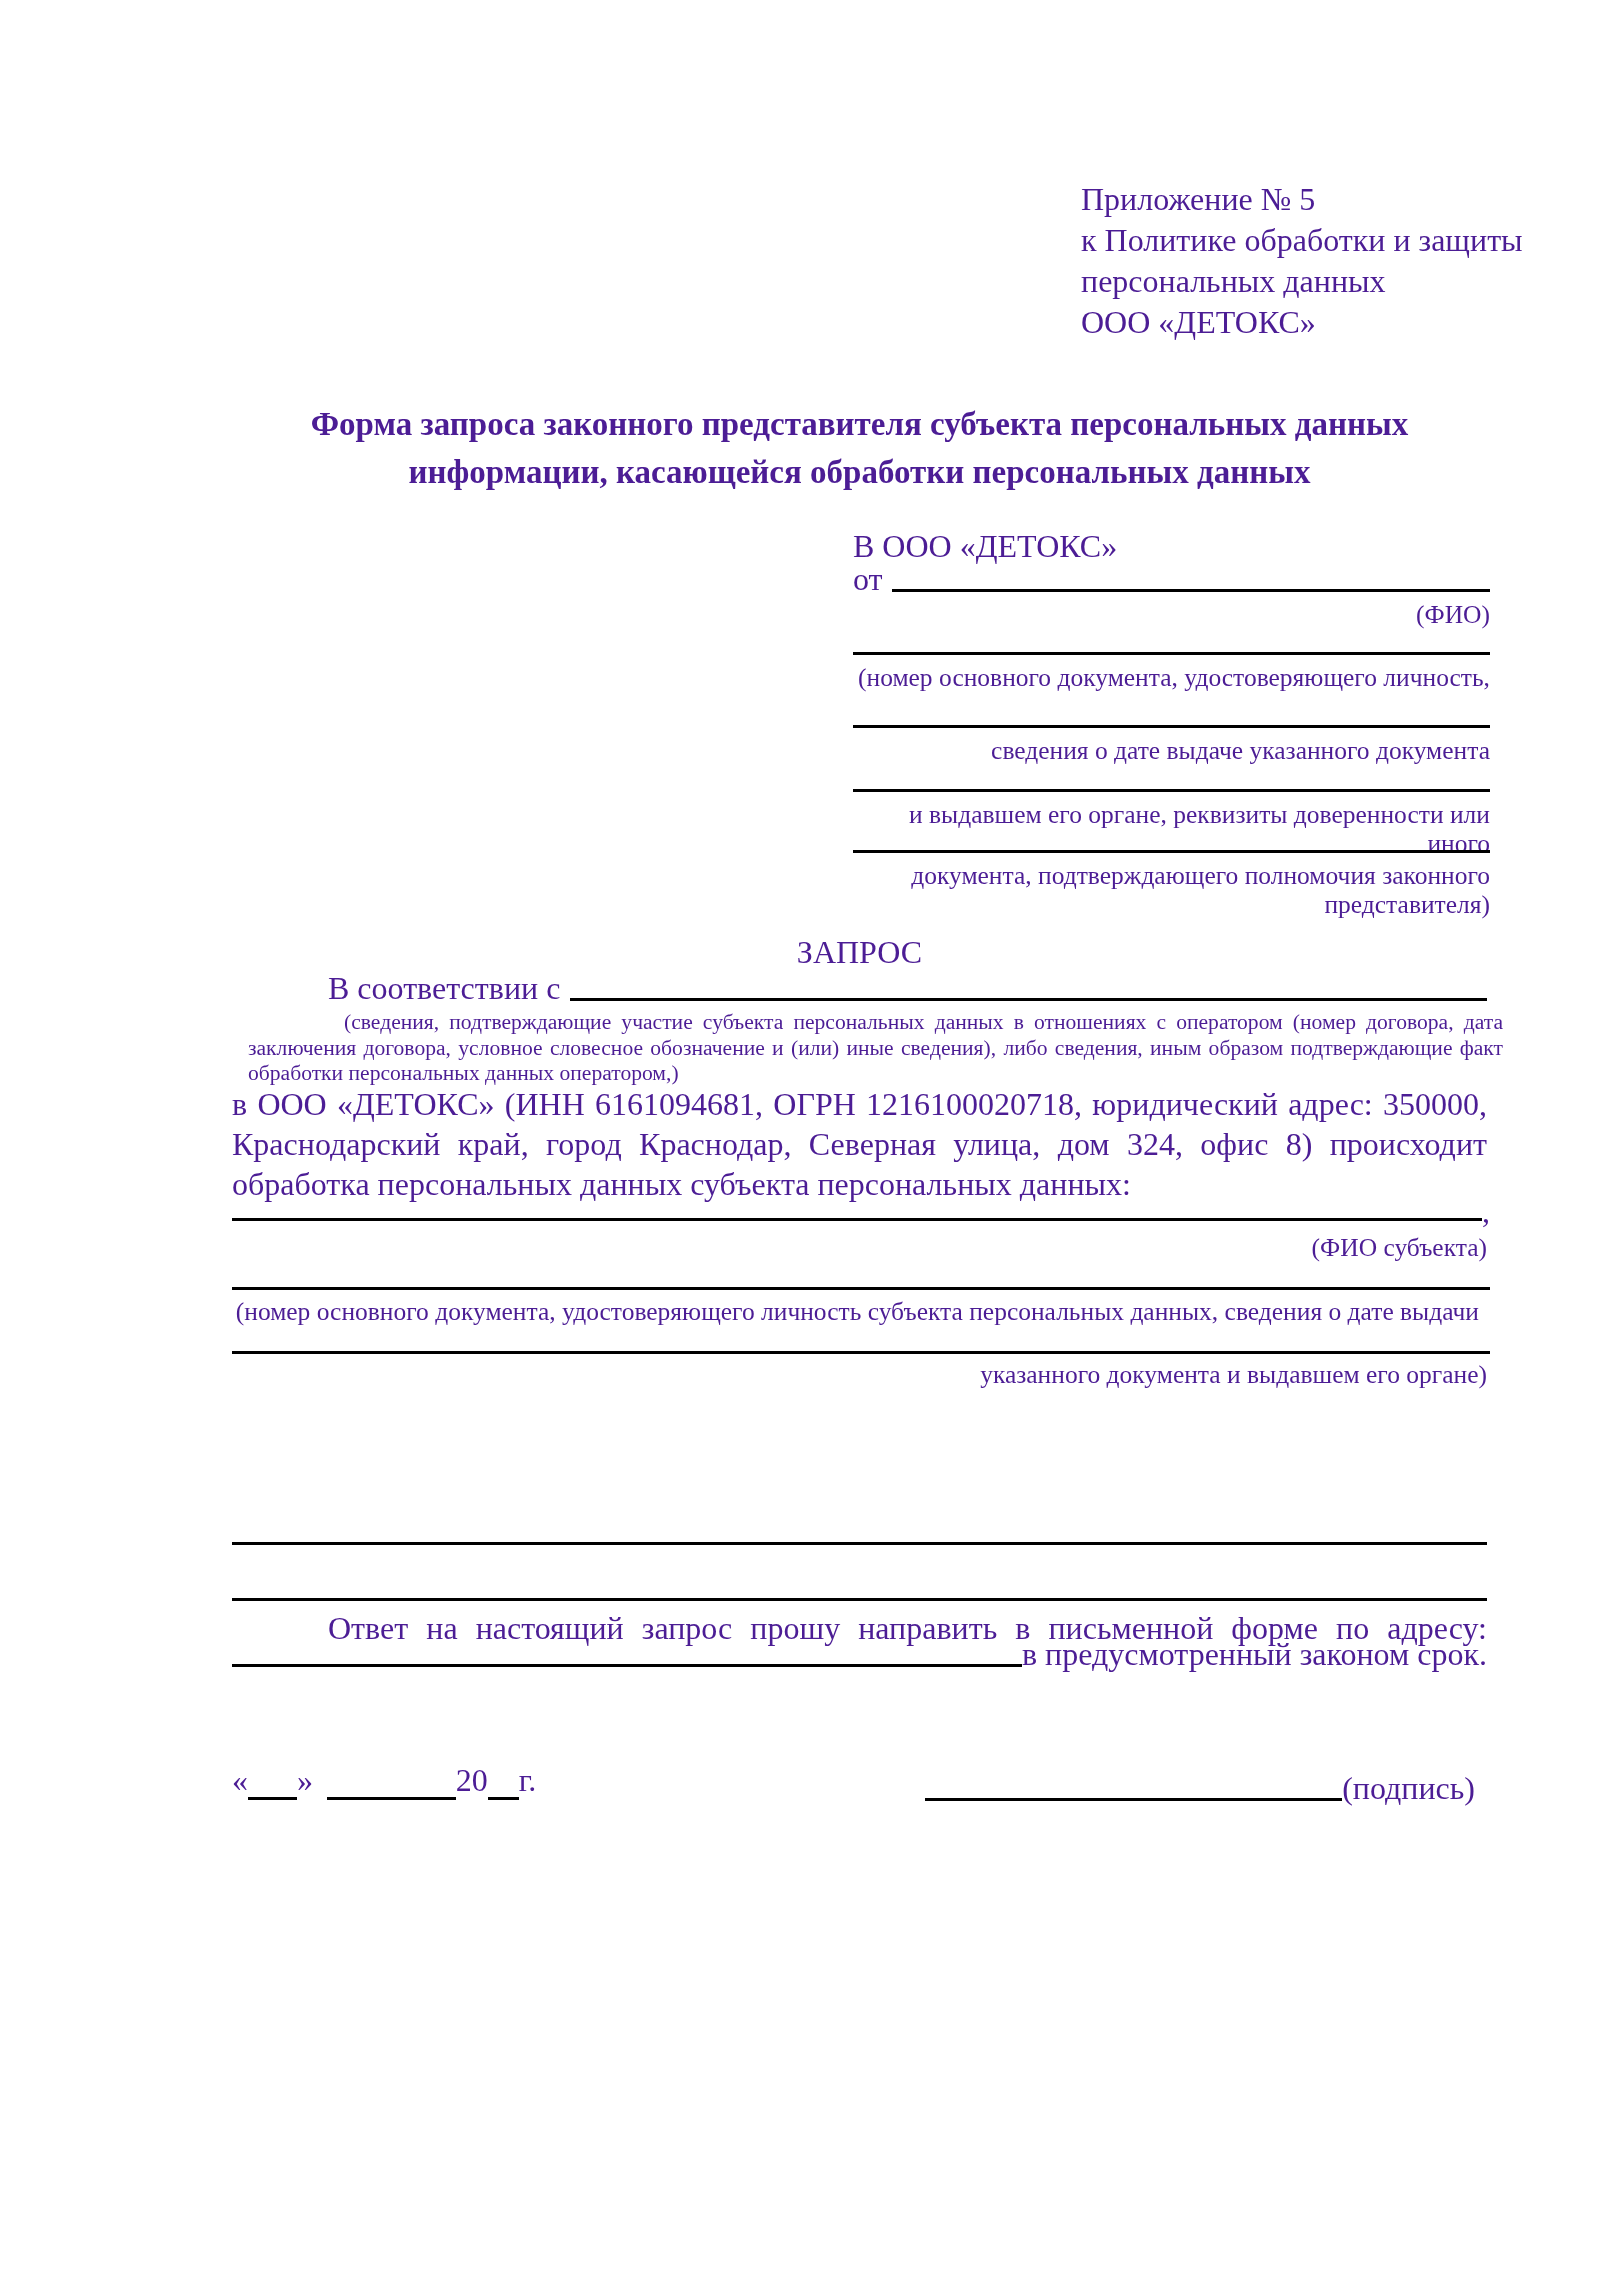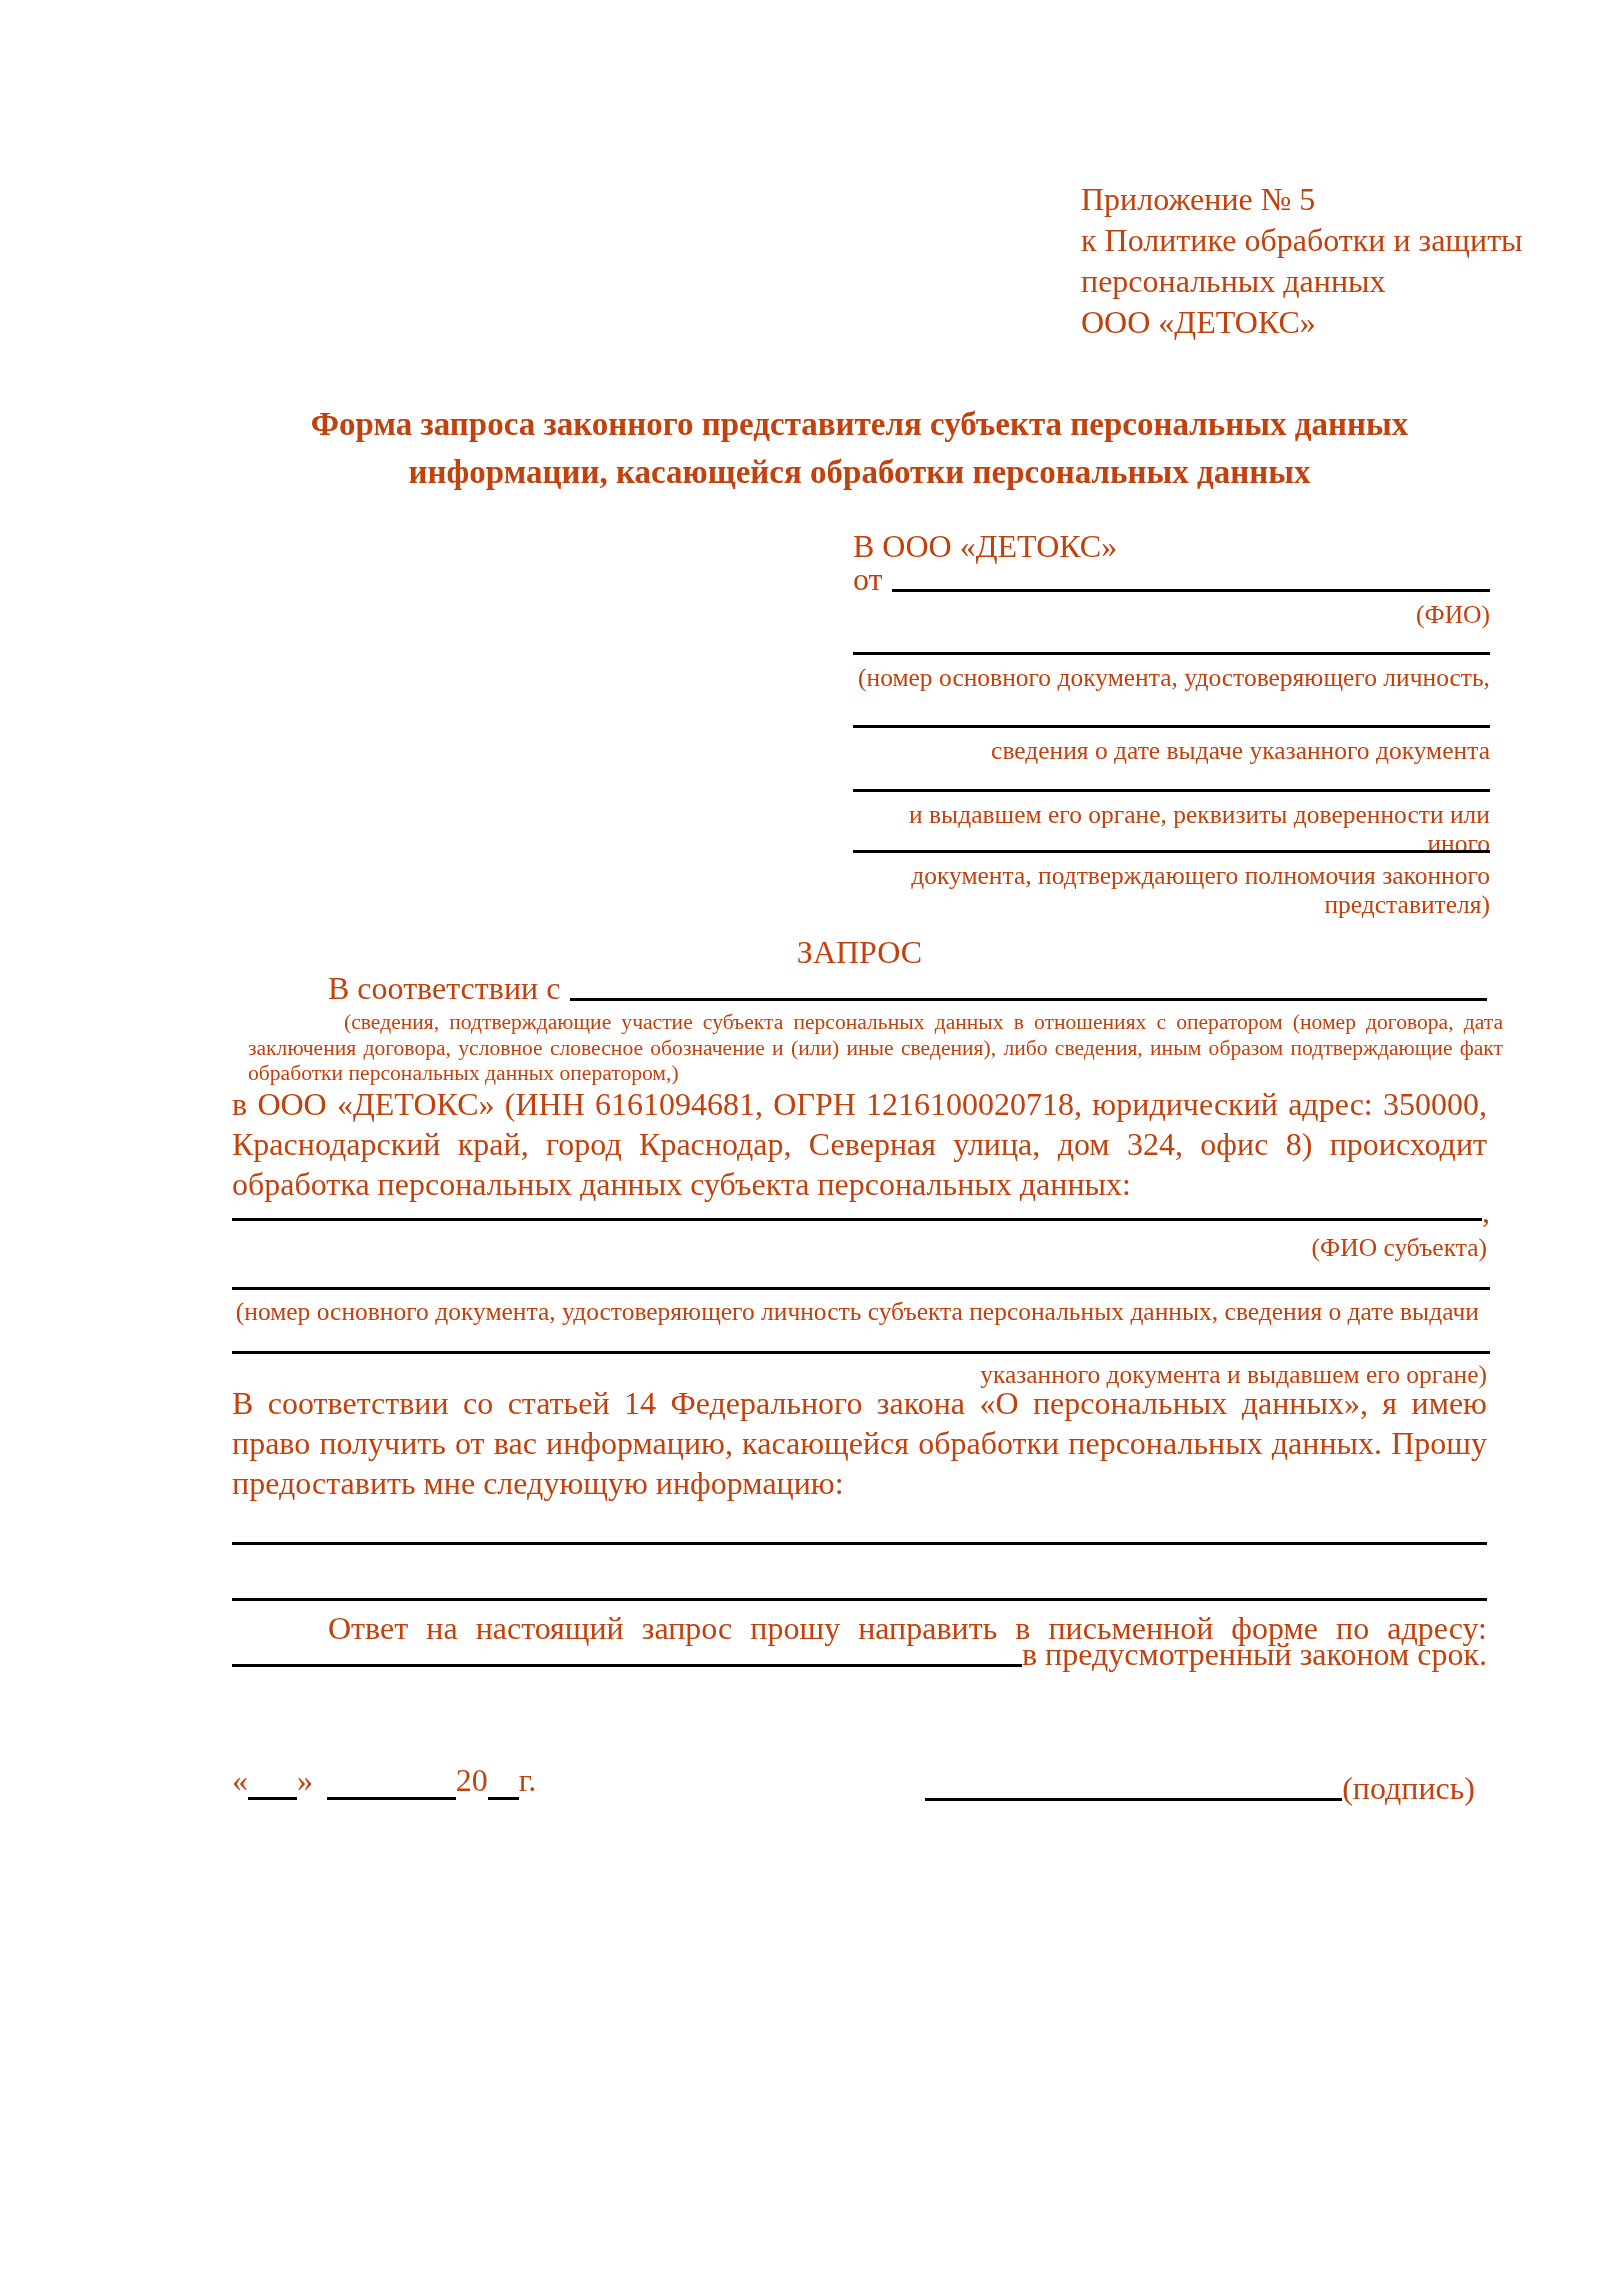--- a/index.html
+++ b/index.html
@@ -1,20 +1,20 @@
 <!DOCTYPE html>
 <html><head>
 <meta charset="utf-8">
 <style>
   html,body { margin:0; padding:0; background:#ffffff; }
   .page {
     position:relative;
     width:1621px; height:2252px;
     background:#ffffff;
-    color:#c2410c;
+    color:#4c1d95;
     font-family:"Liberation Serif","DejaVu Serif",serif;
     font-size:32px;
     overflow:hidden;
   }
   .abs { position:absolute; }
 
   .hdr-right { left:1081px; top:179px; width:534px; line-height:41px; white-space:nowrap; }
 
   .title { left:232px; top:400px; width:1255px; text-align:center;
            font-weight:bold; font-size:33px; line-height:48px; }
@@ -113,25 +113,20 @@
     <span class="comma">,</span>
   </div>
   <div class="abs cap" style="left:232px; top:1233px; width:1255px;">(ФИО субъекта)</div>
 
   <div class="abs rule" style="left:232px; top:1287px; width:1258px;"></div>
   <div class="abs cap" style="left:224px; top:1297px; width:1255px;">(номер основного документа, удостоверяющего личность субъекта персональных данных, сведения о дате выдачи</div>
 
   <div class="abs rule" style="left:232px; top:1351px; width:1258px;"></div>
   <div class="abs cap" style="left:232px; top:1360px; width:1255px;">указанного документа и выдавшем его органе)</div>
 
-  <div class="abs para" style="top:1383px;">
-    <div class="jline">В соответствии со статьей 14 Федерального закона «О персональных данных», я имею</div>
-    <div class="jline">право получить от вас информацию, касающейся обработки персональных данных. Прошу</div>
-    <div>предоставить мне следующую информацию:</div>
-  </div>
 
   <div class="abs rule" style="left:232px; top:1542px; width:1255px;"></div>
   <div class="abs rule" style="left:232px; top:1598px; width:1255px;"></div>
 
   <div class="abs para jl indent" style="top:1608px;">Ответ на настоящий запрос прошу направить в письменной форме по адресу:</div>
   <div class="abs row" style="left:232px; top:1640px; width:1255px; height:33px;">
     <span class="fill"></span>
     <span style="white-space:nowrap;">в предусмотренный законом срок.</span>
   </div>
 

